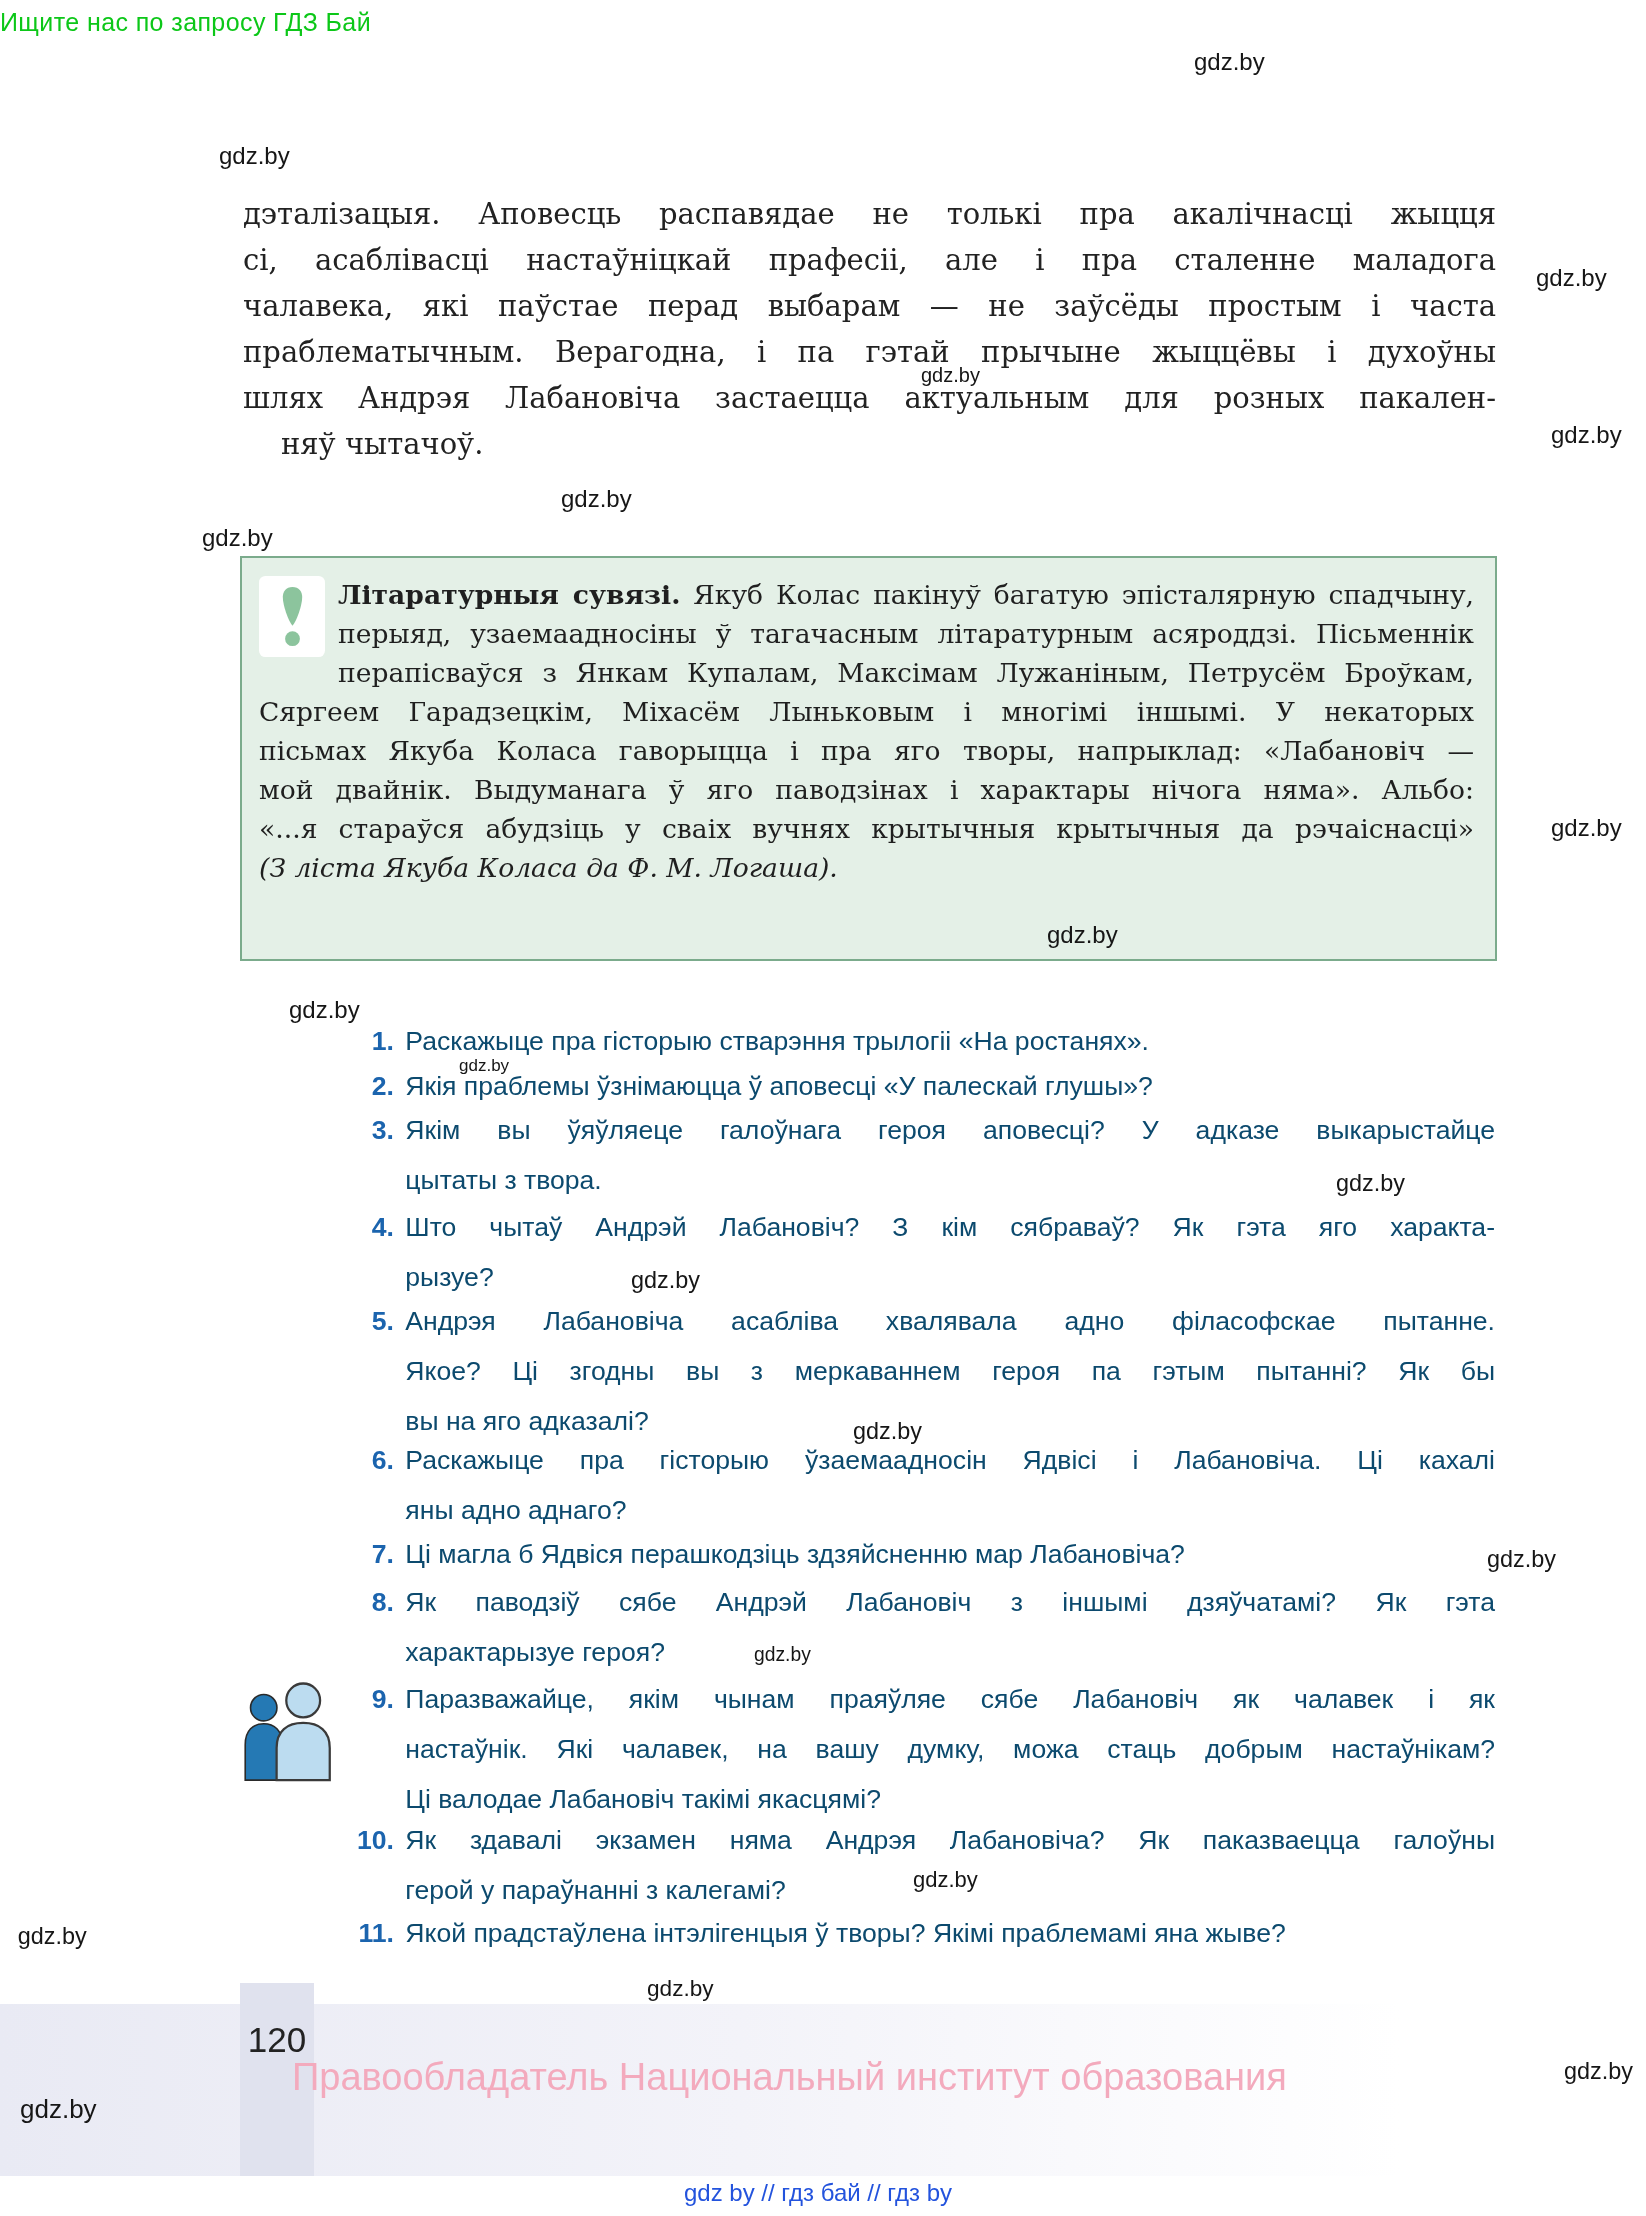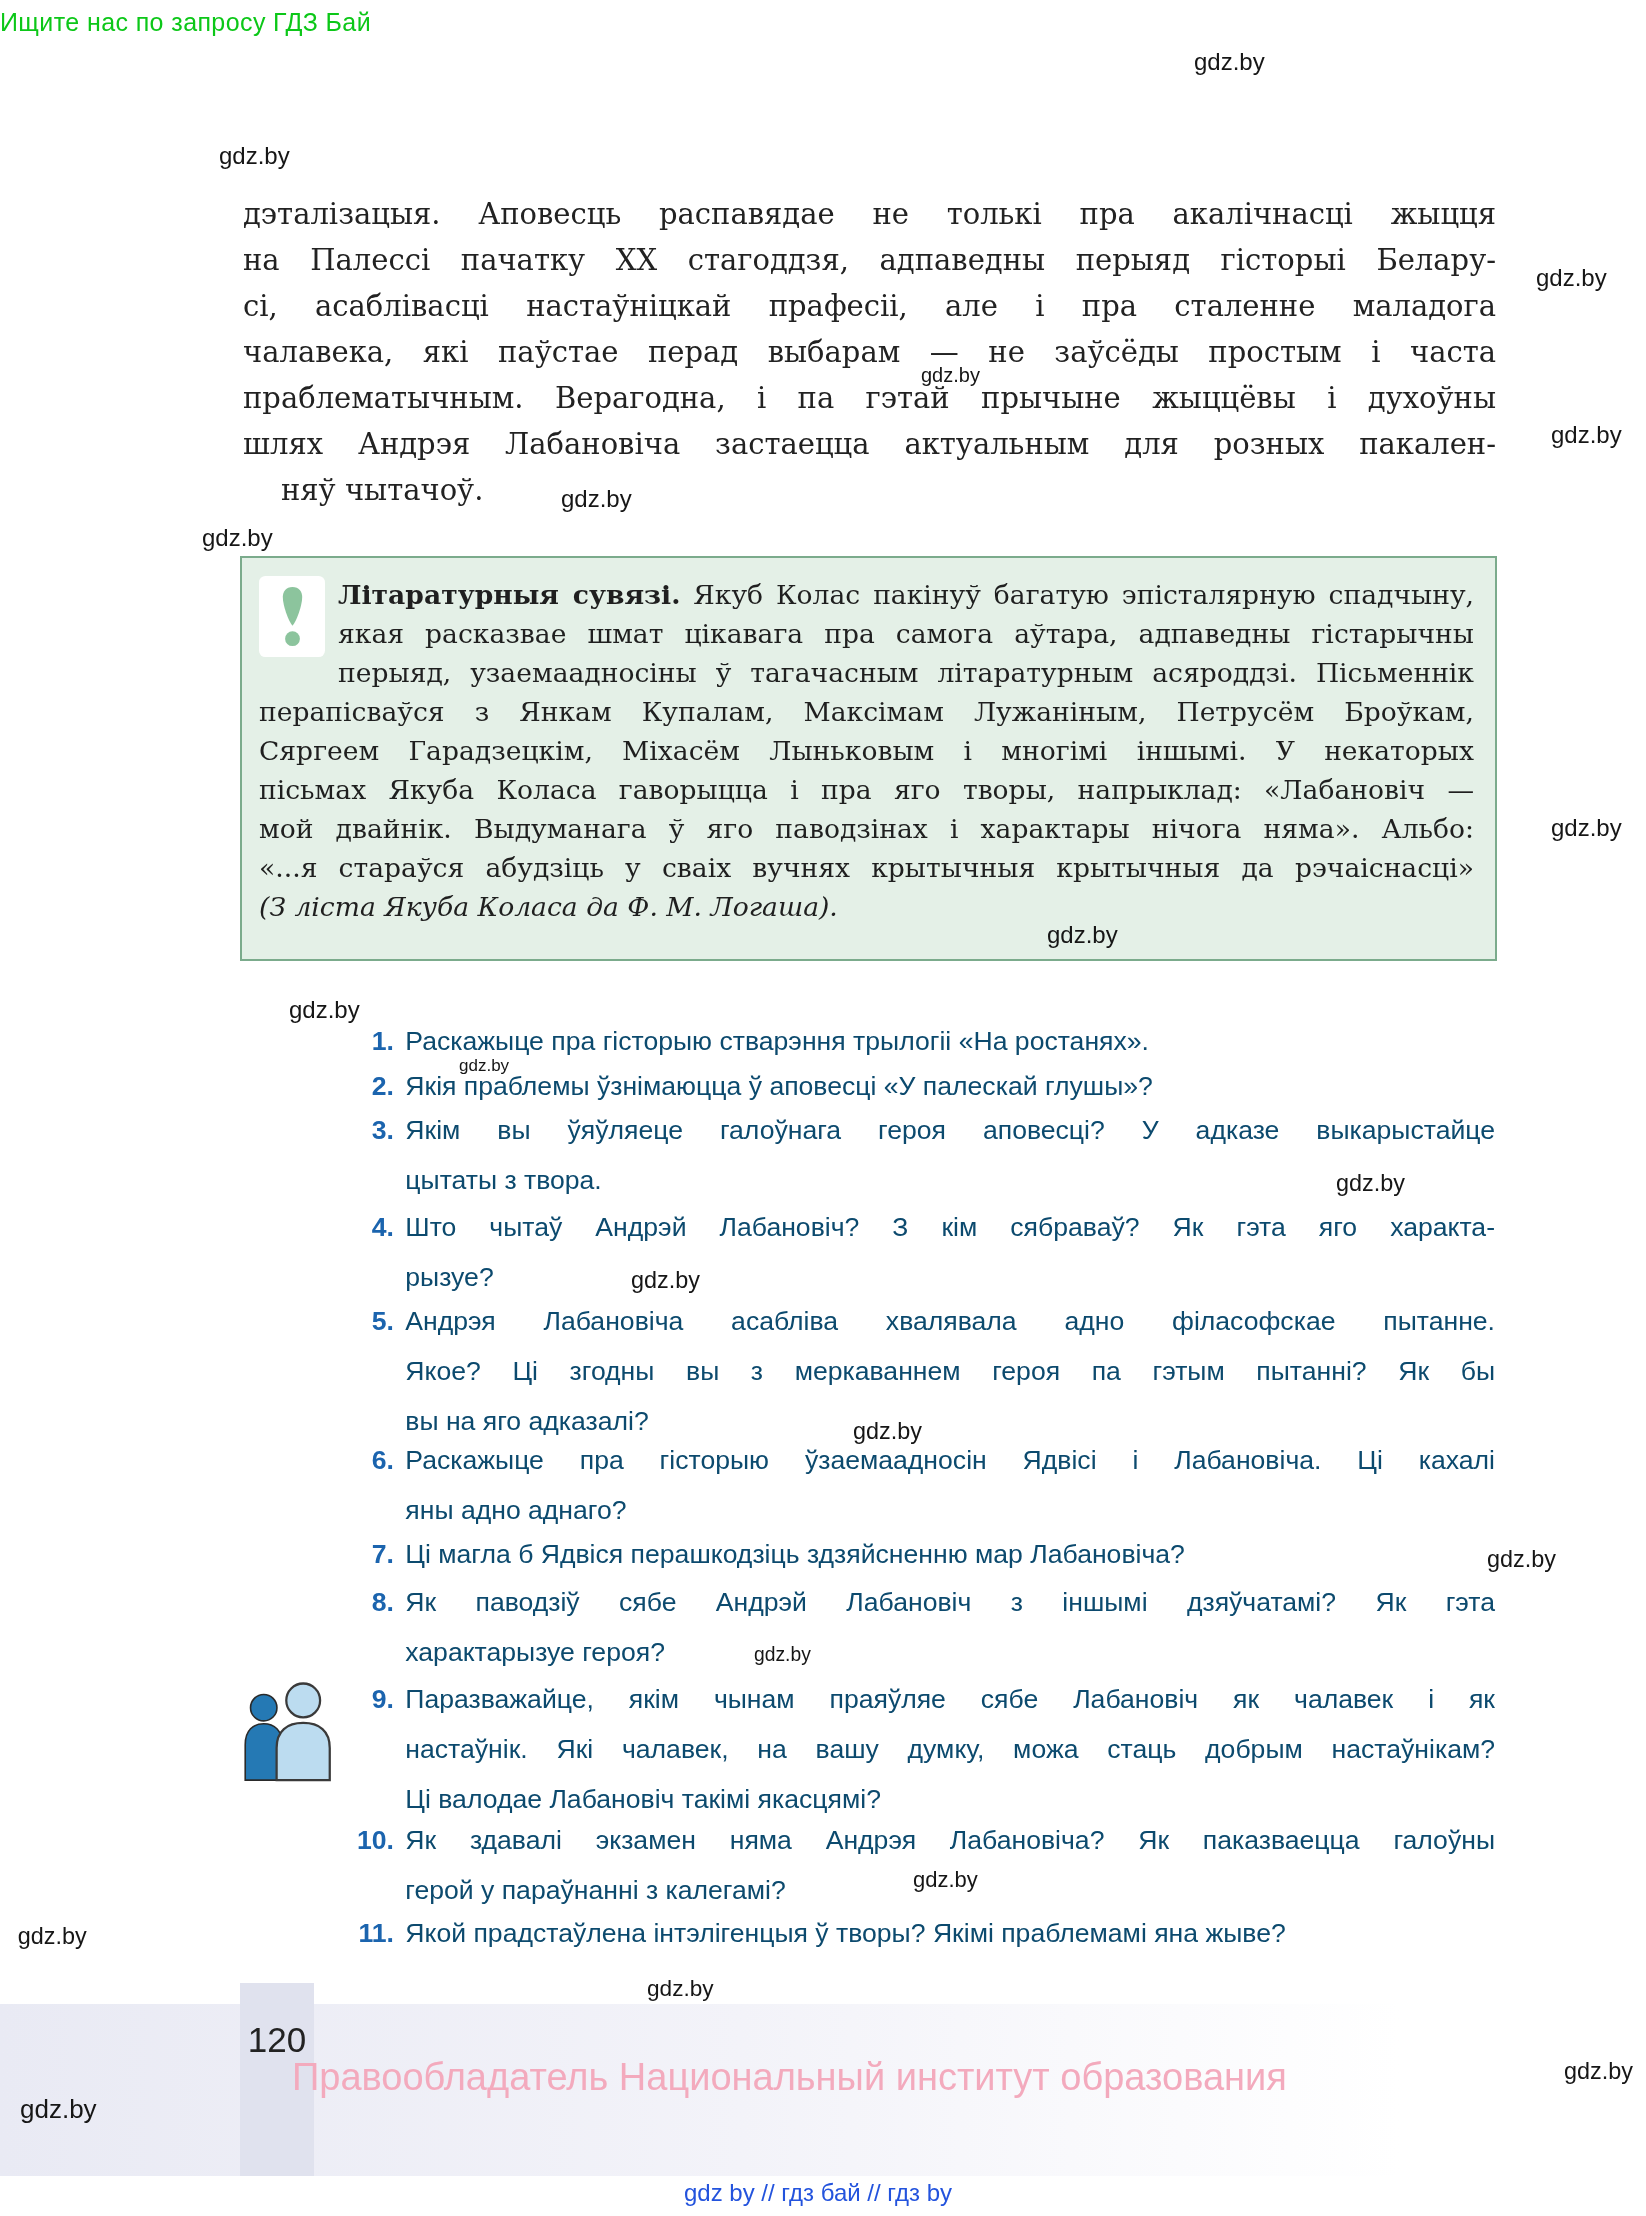--- a/index.html
+++ b/index.html
@@ -45,38 +45,36 @@
     font-size:24px;color:#2353dd;}
   #students-icon{position:absolute;left:242px;top:1680px;}
 </style>
 </head>
 <body>
 
 <div id="promo">Ищите нас по запросу ГДЗ Бай</div>
 
 <div id="para">
     <div class="pline">дэталізацыя. Аповесць распавядае не толькі пра акалічнасці жыцця</div>
-    <div class="pline">на Палессі пачатку XX стагоддзя, адпаведны перыяд гісторыі Белару-</div>
     <div class="pline">сі, асаблівасці настаўніцкай прафесіі, але і пра сталенне маладога</div>
     <div class="pline">чалавека, які паўстае перад выбарам — не заўсёды простым і часта</div>
     <div class="pline">праблематычным. Верагодна, і па гэтай прычыне жыццёвы і духоўны</div>
     <div class="pline">шлях Андрэя Лабановіча застаецца актуальным для розных пакален-</div>
     <div class="pline last">няў чытачоў.</div>
   </div>
 
 <div id="infobox">
   <div class="bang">
     <svg width="37" height="63" viewBox="0 0 40 66" aria-hidden="true">
       <path d="M20 1 C27 1 30.5 6 30.5 12 C30.5 21 24.5 38 20 43 C15.5 38 9.5 21 9.5 12 C9.5 6 13 1 20 1 Z" fill="#8cc49d"></path>
       <circle cx="20" cy="57" r="8" fill="#8cc49d"></circle>
     </svg>
   </div>
   <div class="bline"><span class="bhead">Літаратурныя сувязі.</span><span> Якуб Колас пакінуў багатую эпісталярную спадчыну,</span></div>
   <div id="boxlines">
-      <div class="bline">якая расказвае шмат цікавага пра самога аўтара, адпаведны гістарычны</div>
       <div class="bline">перыяд, узаемаадносіны ў тагачасным літаратурным асяроддзі. Пісьменнік</div>
       <div class="bline">перапісваўся з Янкам Купалам, Максімам Лужаніным, Петрусём Броўкам,</div>
       <div class="bline">Сяргеем Гарадзецкім, Міхасём Лыньковым і многімі іншымі. У некаторых</div>
       <div class="bline">пісьмах Якуба Коласа гаворыцца і пра яго творы, напрыклад: «Лабановіч —</div>
       <div class="bline">мой двайнік. Выдуманага ў яго паводзінах і характары нічога няма». Альбо:</div>
       <div class="bline">«...я стараўся абудзіць у сваіх вучнях крытычныя крытычныя да рэчаіснасці»</div>
     </div>
   <div class="bline lastline">(З ліста Якуба Коласа да Ф. М. Логаша).</div>
 </div>
 

